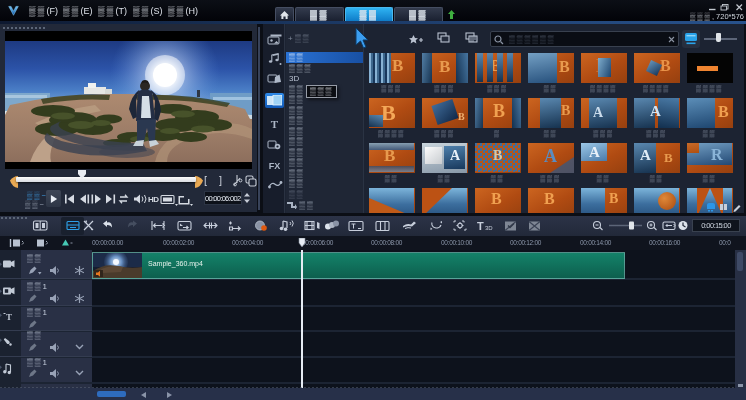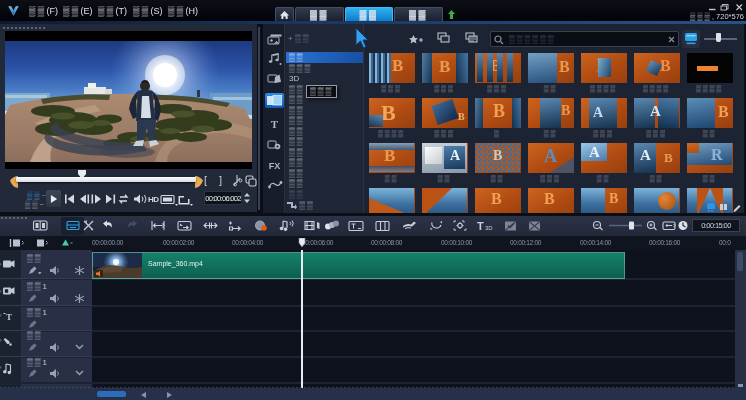--- a/index.html
+++ b/index.html
@@ -15,21 +15,21 @@
 #prevpanel{left:0;top:24px;width:257px;height:188px;background:#222939}
 .dots{height:2px;background-image:repeating-linear-gradient(90deg,#5c6678 0 2px,transparent 2px 4px)}
 #player{left:5px;top:7px;width:247px;height:138px;background:#000}
 #scrubwrap{left:0;top:146px;width:257px;height:22px}
 #scrubbar{left:16px;top:7px;width:180px;height:5px;background:linear-gradient(#fdfdfd,#d8dce2);border-radius:1px;box-shadow:0 1px 2px rgba(0,0,0,.6)}
 .trimicon{top:4px;color:#c6ccd6;font-size:11px}
 #transport{left:0;top:165px;width:257px;height:23px;font-size:8px}
 #lblproj{left:27px;top:2px;color:#3f9fe8;font-size:7.5px}
 #lblclip{left:25px;top:11px;color:#9aa3b2;font-size:7.5px}
 #playbtn{left:46px;top:1px;width:15px;height:17px;background:linear-gradient(#3e4656,#2e3646);border-radius:2px}
-#tcode{left:204px;top:2px;width:38px;height:14px;background:#0d1119;border:1px solid #2c3444;color:#e9eef6;font-size:7.5px;letter-spacing:-.7px;text-align:center;line-height:13px;overflow:hidden}
+#tcode{left:204px;top:2px;width:38px;height:14px;background:#0d1119;border:1px solid #2c3444;color:#e9eef6;font-size:7.5px;letter-spacing:-.7px;line-height:13px;overflow:hidden}
 #vdiv{left:258px;top:27px;width:2px;height:183px;background:#38435a}
 #libpanel{left:263px;top:24px;width:481px;height:189px;background:#1c2332}
 #libstrip{left:0;top:0;width:22px;height:189px;background:#171d2b;border-right:1px solid #2a3242}
 #abbtn{left:2px;top:69px;width:19px;height:15px;background:linear-gradient(#2f8ae8,#1059b8);border-radius:2px}
 #catcol{left:23px;top:0;width:77px;height:189px;background:#1f2635}
 .cat{left:26px;font-size:8px;color:#b9c2d1}
 #catsel{left:23px;top:28px;width:77px;height:10.5px;background:linear-gradient(90deg,#2a72d4,#1850a4)}
 #browrow{left:24px;top:177px;font-size:8px;color:#a9b3c3}
 #catdiv{left:100px;top:0;width:1px;height:189px;background:#2a3343}
 #tooltip{left:43px;top:61px;height:13px;background:#0b0d12;border:1px solid #969ca7;color:#dce0e6;font-size:8px;line-height:11px;padding:0 3px;box-shadow:2px 2px 3px rgba(0,0,0,.5)}

